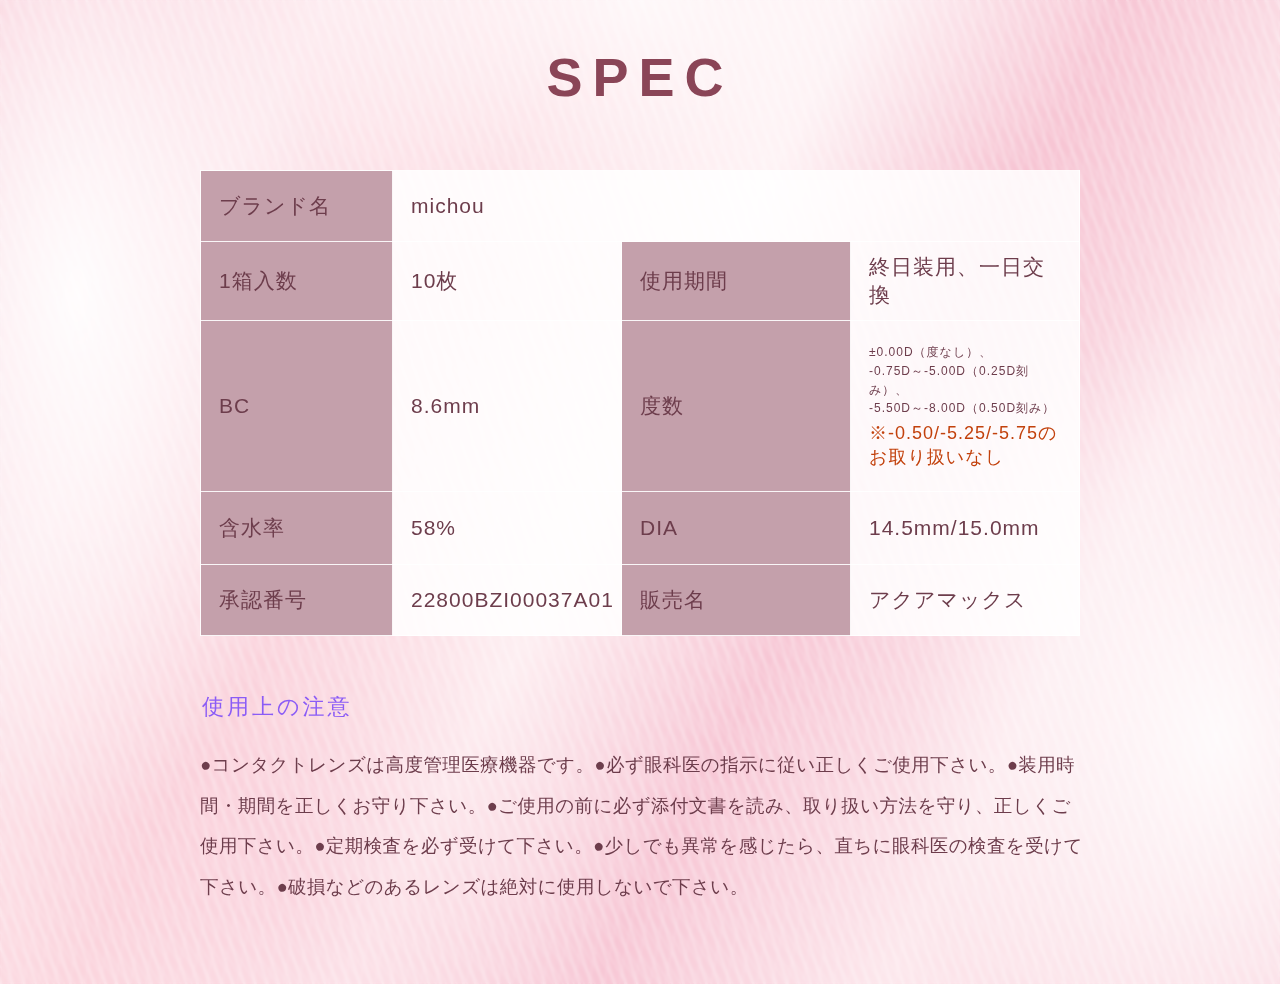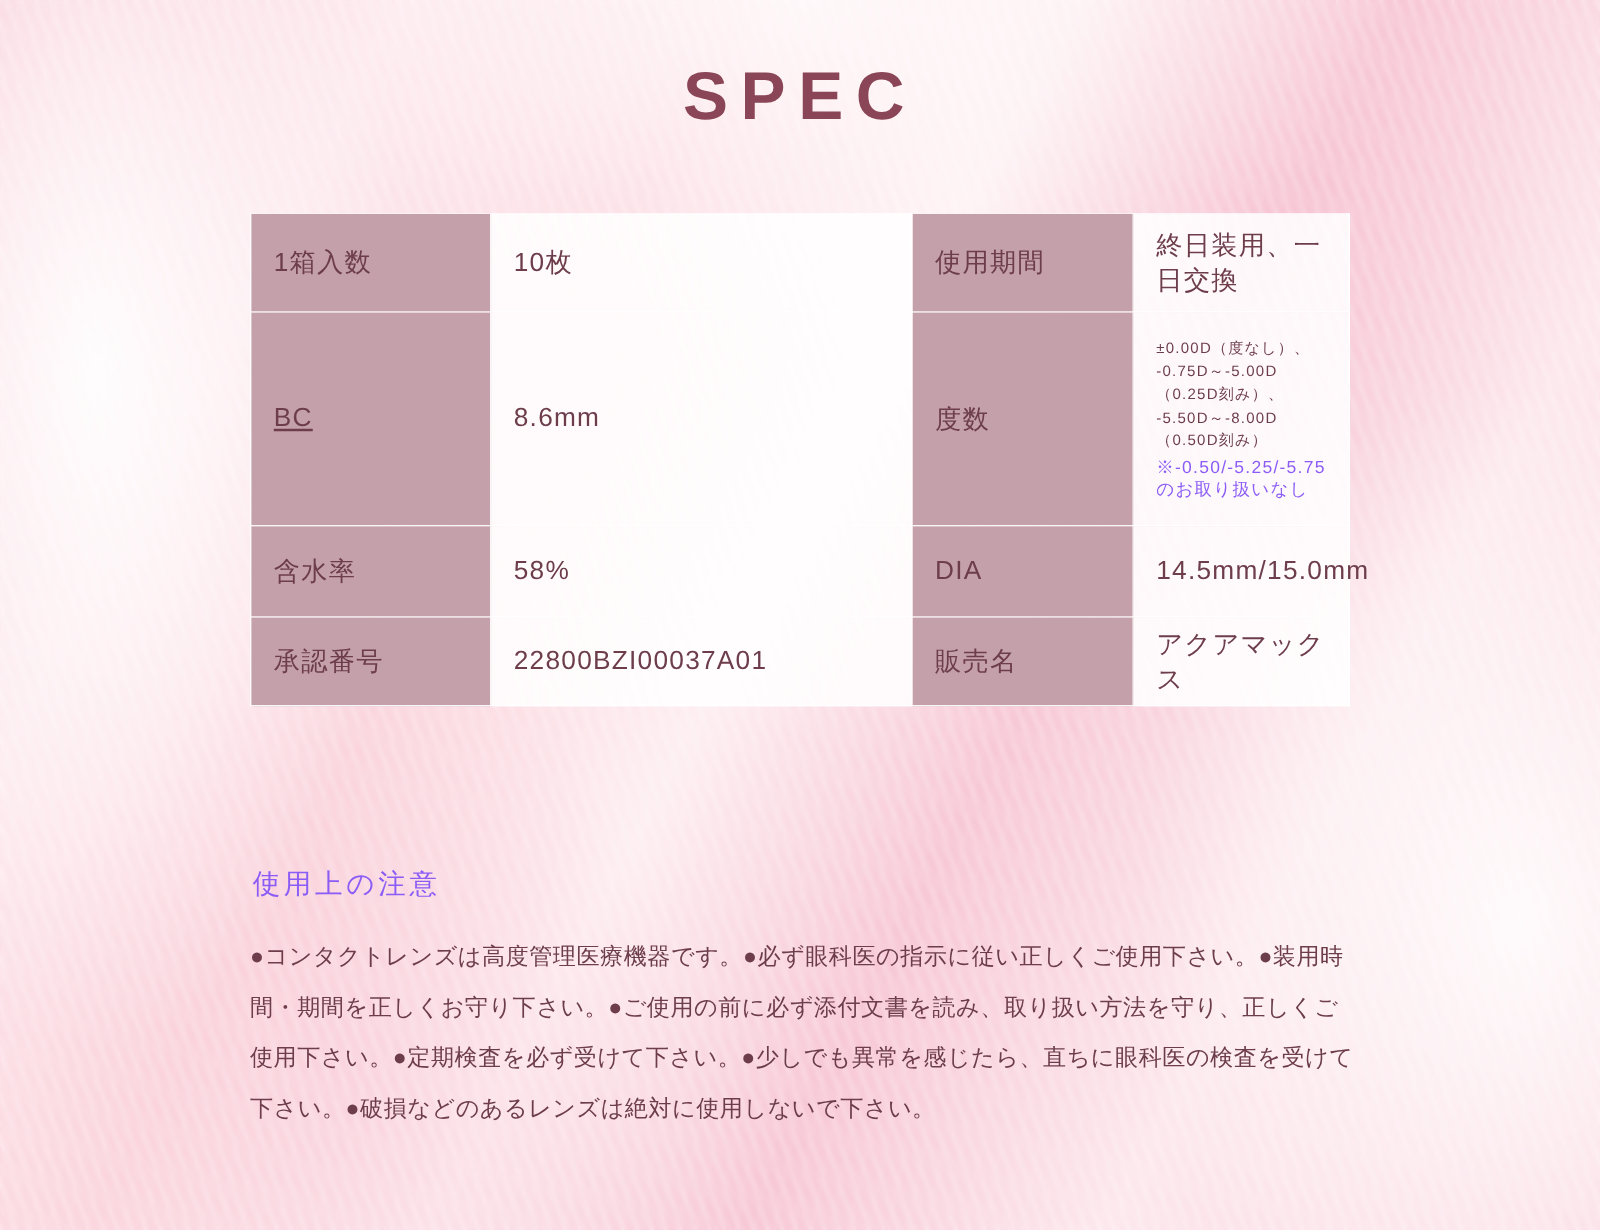--- a/index.html
+++ b/index.html
@@ -93,22 +93,22 @@
   .row-brand .th-cell { width: 155px; }
   .col-label { width: 155px; }
   .col-val-left { width: 300px; margin-left: 20px; }
   .col-label2 { width: 140px; }
 
   .dose-main {
     line-height: 1.55;
     font-size: 12px;
   }
   .dose-note {
-    font-size: 14px;
-    color: #8b5cf6;
+    font-size: 18px;
+    color: #c2410c;
     margin-top: 3px;
   }
 
   .notice-title {
     position: absolute;
     left: 202px;
     top: 692px;
     font-size: 22px;
     color: #8b5cf6;
     letter-spacing: 3px;
@@ -130,30 +130,34 @@
 <div class="page">
 
   <div class="bg"></div>
   <div class="bg-strands"></div>
   <div class="bg-blur"></div>
 
   <div class="spec-title">SPEC</div>
 
   <table class="spec-table">
     <tbody>
+      <tr class="row-brand">
+        <td class="th-cell col-label">ブランド名</td>
+        <td class="td-cell" colspan="3" style="height:70px;">michou</td>
+      </tr>
 
       <tr>
         <td class="th-cell col-label" style="height:78px;">1箱入数</td>
         <td class="td-cell col-val-left">10枚</td>
         <td class="th-cell col-label2">使用期間</td>
         <td class="td-cell">終日装用、一日交換</td>
       </tr>
 
       <tr>
-        <td class="th-cell col-label" style="height:170px;text-decoration:underline;">BC</td>
+        <td class="th-cell col-label" style="height:170px;">BC</td>
         <td class="td-cell col-val-left">8.6mm</td>
         <td class="th-cell col-label2">度数</td>
         <td class="td-cell">
           <div class="dose-main">±0.00D（度なし）、</div>
           <div class="dose-main">-0.75D～-5.00D（0.25D刻み）、</div>
           <div class="dose-main">-5.50D～-8.00D（0.50D刻み）</div>
           <div class="dose-note">※-0.50/-5.25/-5.75のお取り扱いなし</div>
         </td>
       </tr>
 

